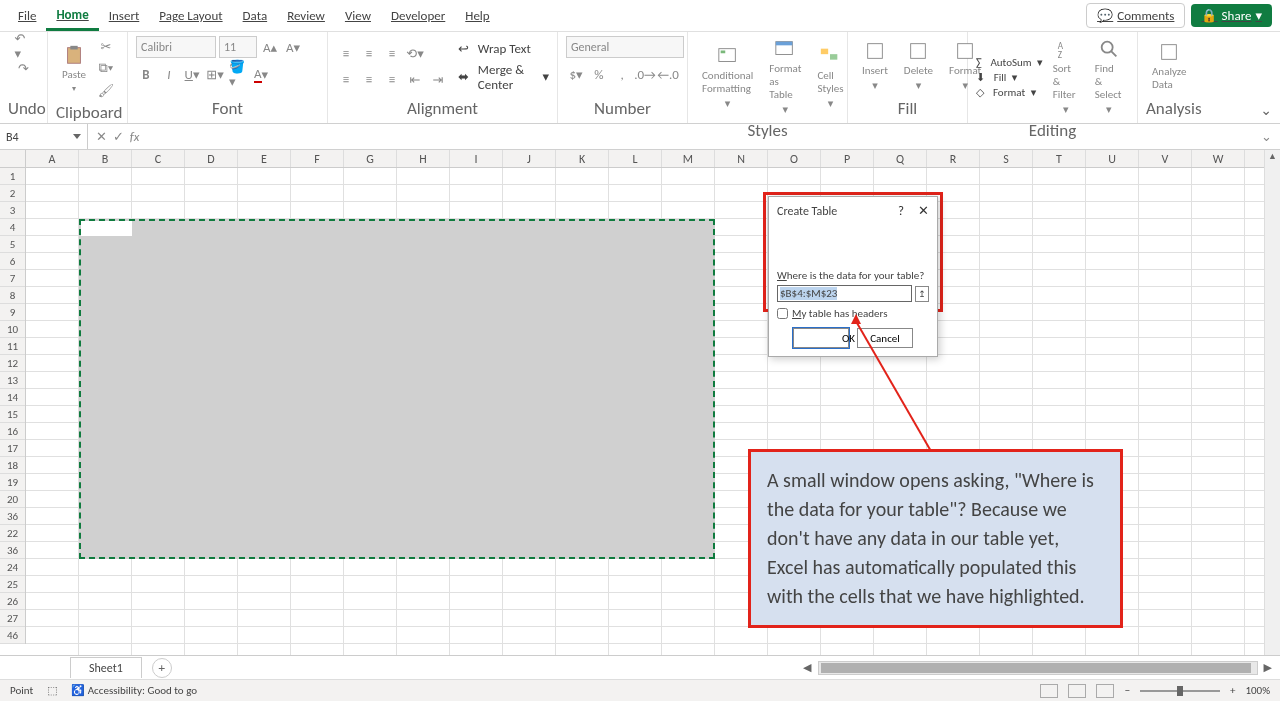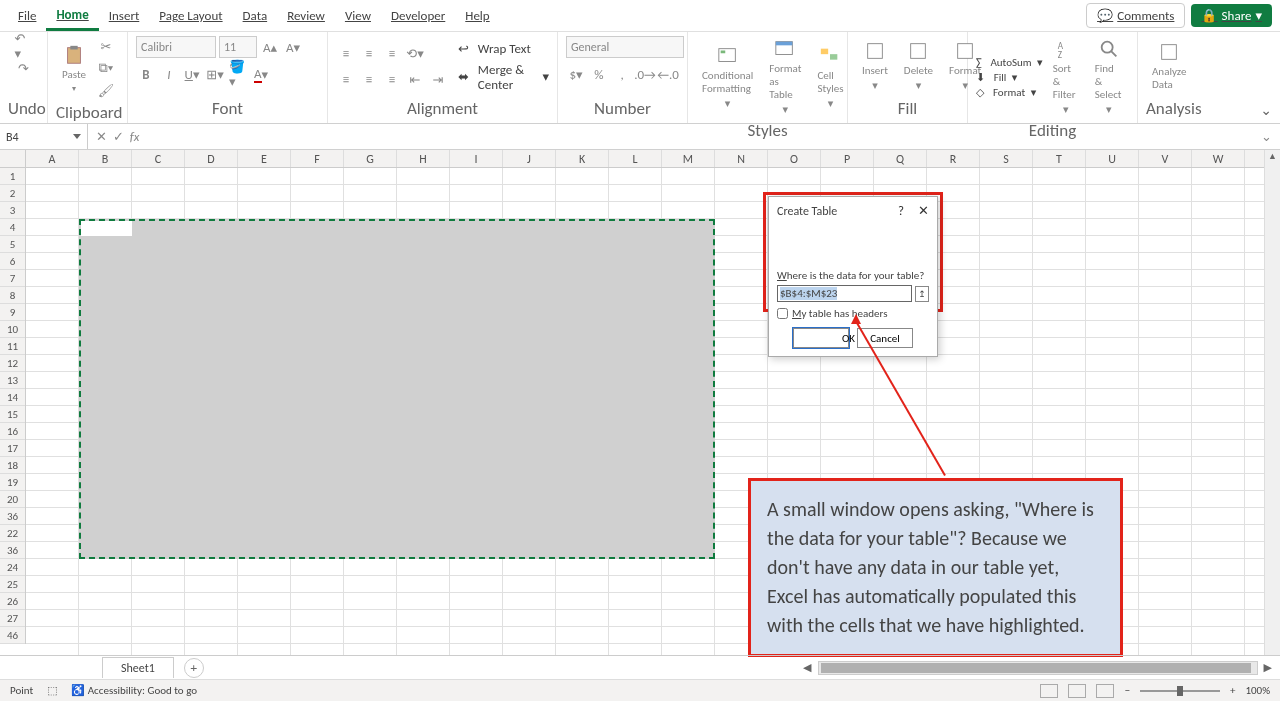--- a/index.html
+++ b/index.html
@@ -63,21 +63,21 @@
 .dialog-btns { display: flex; justify-content: center; gap: 8px; margin-top: 8px; }
 .dialog-btns button { width: 56px; height: 20px; border: 1px solid #888; background: #fff; font-size: 11px; }
 .dialog-btns button.primary { box-shadow: 0 0 0 1px #2a6fc9; padding-left: 48px; }
 
 
 .callout { position: absolute; background: #d6e0ef; border: 3px solid #e2231a; padding: 14px 16px; font-size: 20px; line-height: 1.45; width: 375px; }
 .arrow-line { position: absolute; border-left: 2px solid #e2231a; transform-origin: top; }
 .arrow-head { position: absolute; width: 0; height: 0; border-left: 5px solid transparent; border-right: 5px solid transparent; border-bottom: 10px solid #e2231a; }
 
 
-.sheet-tabs { display: flex; align-items: center; height: 24px; border-top: 1px solid #ccc; padding-left: 102px; position: relative; }
+.sheet-tabs { display: flex; align-items: center; height: 24px; border-top: 1px solid #ccc; padding-left: 70px; position: relative; }
 .sheet-tab { padding: 3px 18px; border: 1px solid #ccc; border-bottom: none; background: #fff; font-size: 12px; }
 .add-sheet { width: 20px; height: 20px; border: 1px solid #ccc; border-radius: 50%; margin-left: 10px; text-align: center; line-height: 17px; color: #666; }
 .hscroll-group { position:absolute; right:8px; display:flex; align-items:center; gap:6px; }
 .hscroll { width: 440px; height: 14px; background: #e8e8e8; border: 1px solid #ccc; position: relative; }
 .hscroll-thumb { position: absolute; height: 10px; top: 1px; background: #b0b0b0; }
 .scroll-arrow { font-size: 11px; color: #666; }
 .status-bar { display: flex; align-items: center; height: 22px; background: #f3f2f1; border-top: 1px solid #ddd; padding: 0 10px; font-size: 11px; color: #444; gap: 14px; }
 .status-right { margin-left: auto; display: flex; gap: 10px; align-items: center; }
 .zoom-slider { width: 80px; height: 2px; background: #999; position: relative; }
 .zoom-slider::after { content: ""; position: absolute; width: 6px; height: 10px; background: #666; left: 37px; top: -4px; }
@@ -369,21 +369,21 @@
     <div class="dialog-btns">
       <button class="primary">OK</button>
       <button>Cancel</button>
     </div>
   </div>
 </div>
 
 <div class="arrow-head" style="left:851px;top:314px"></div>
 <div class="arrow-line" style="left:856px;top:323px;height:176px;transform:rotate(-30deg)"></div>
 
-<div class="callout" style="left:748px;top:478px">A small window opens asking, "Where is the data for your table"? Because we don't have any data in our table yet, Excel has automatically populated this with the cells that we have highlighted.</div>
+<div class="callout" style="left:748px;top:449px">A small window opens asking, "Where is the data for your table"? Because we don't have any data in our table yet, Excel has automatically populated this with the cells that we have highlighted.</div>
 
 <div class="sheet-tabs">
   <div class="sheet-tab">Sheet1</div>
   <div class="add-sheet">+</div>
   <div class="hscroll-group">
     <span class="scroll-arrow">◀</span>
     <div class="hscroll">
         <div class="hscroll-thumb" style="left:2px;width:430px"></div>
       </div>
     <span class="scroll-arrow">▶</span>

